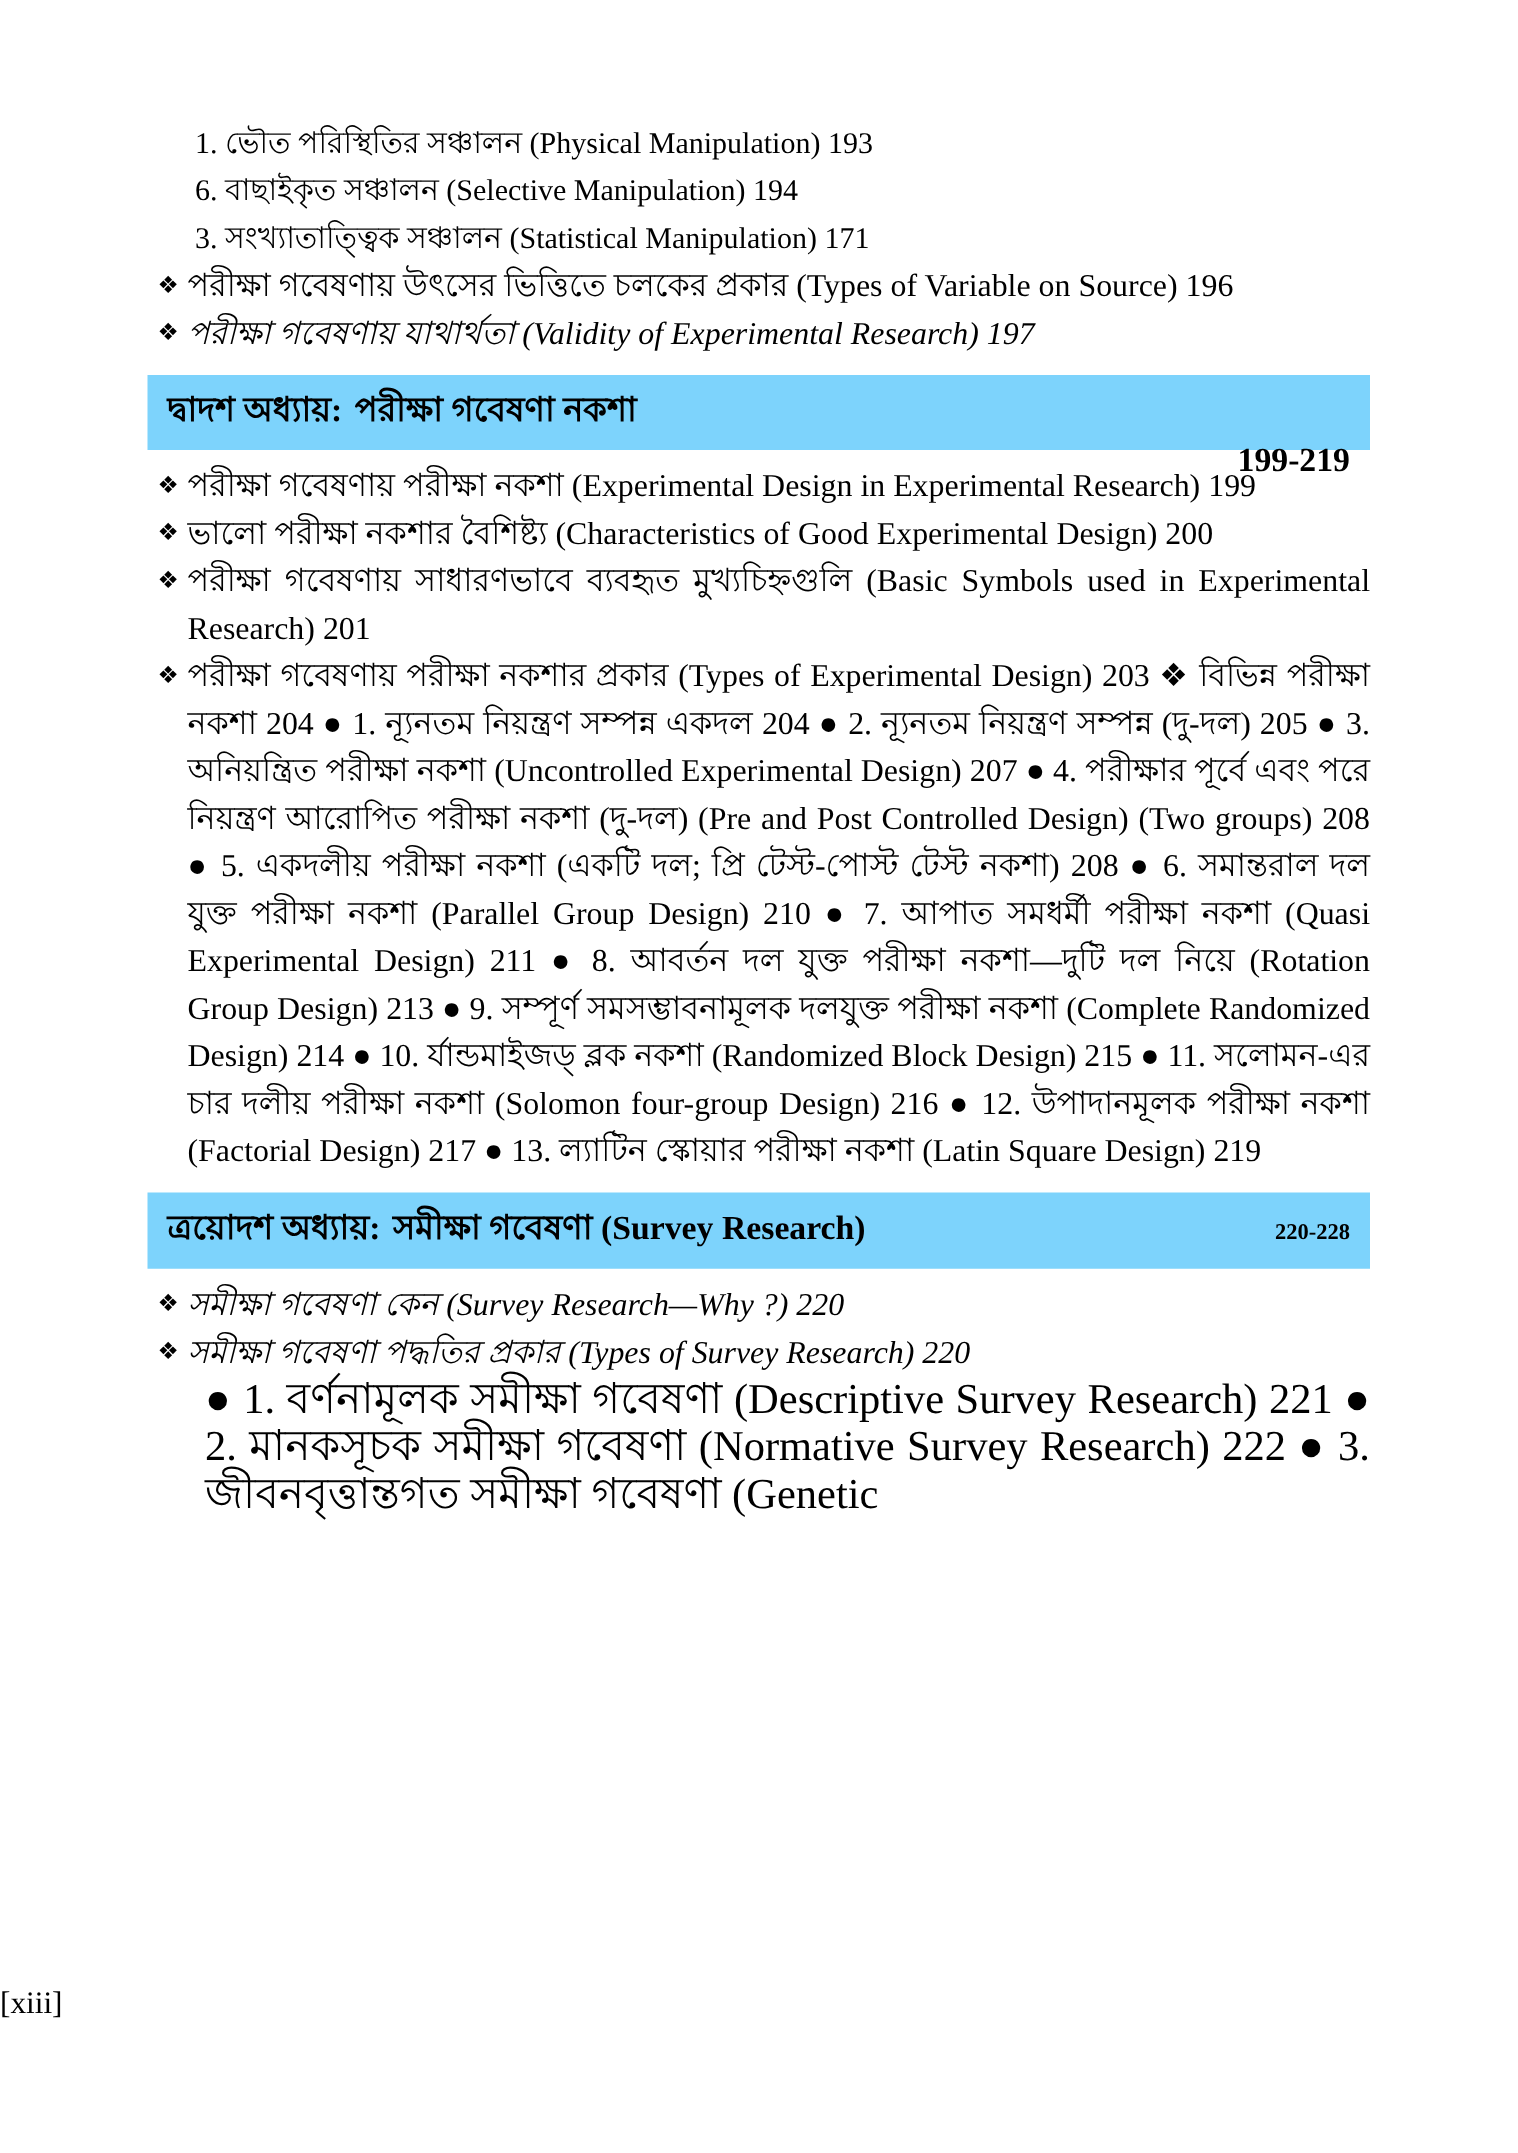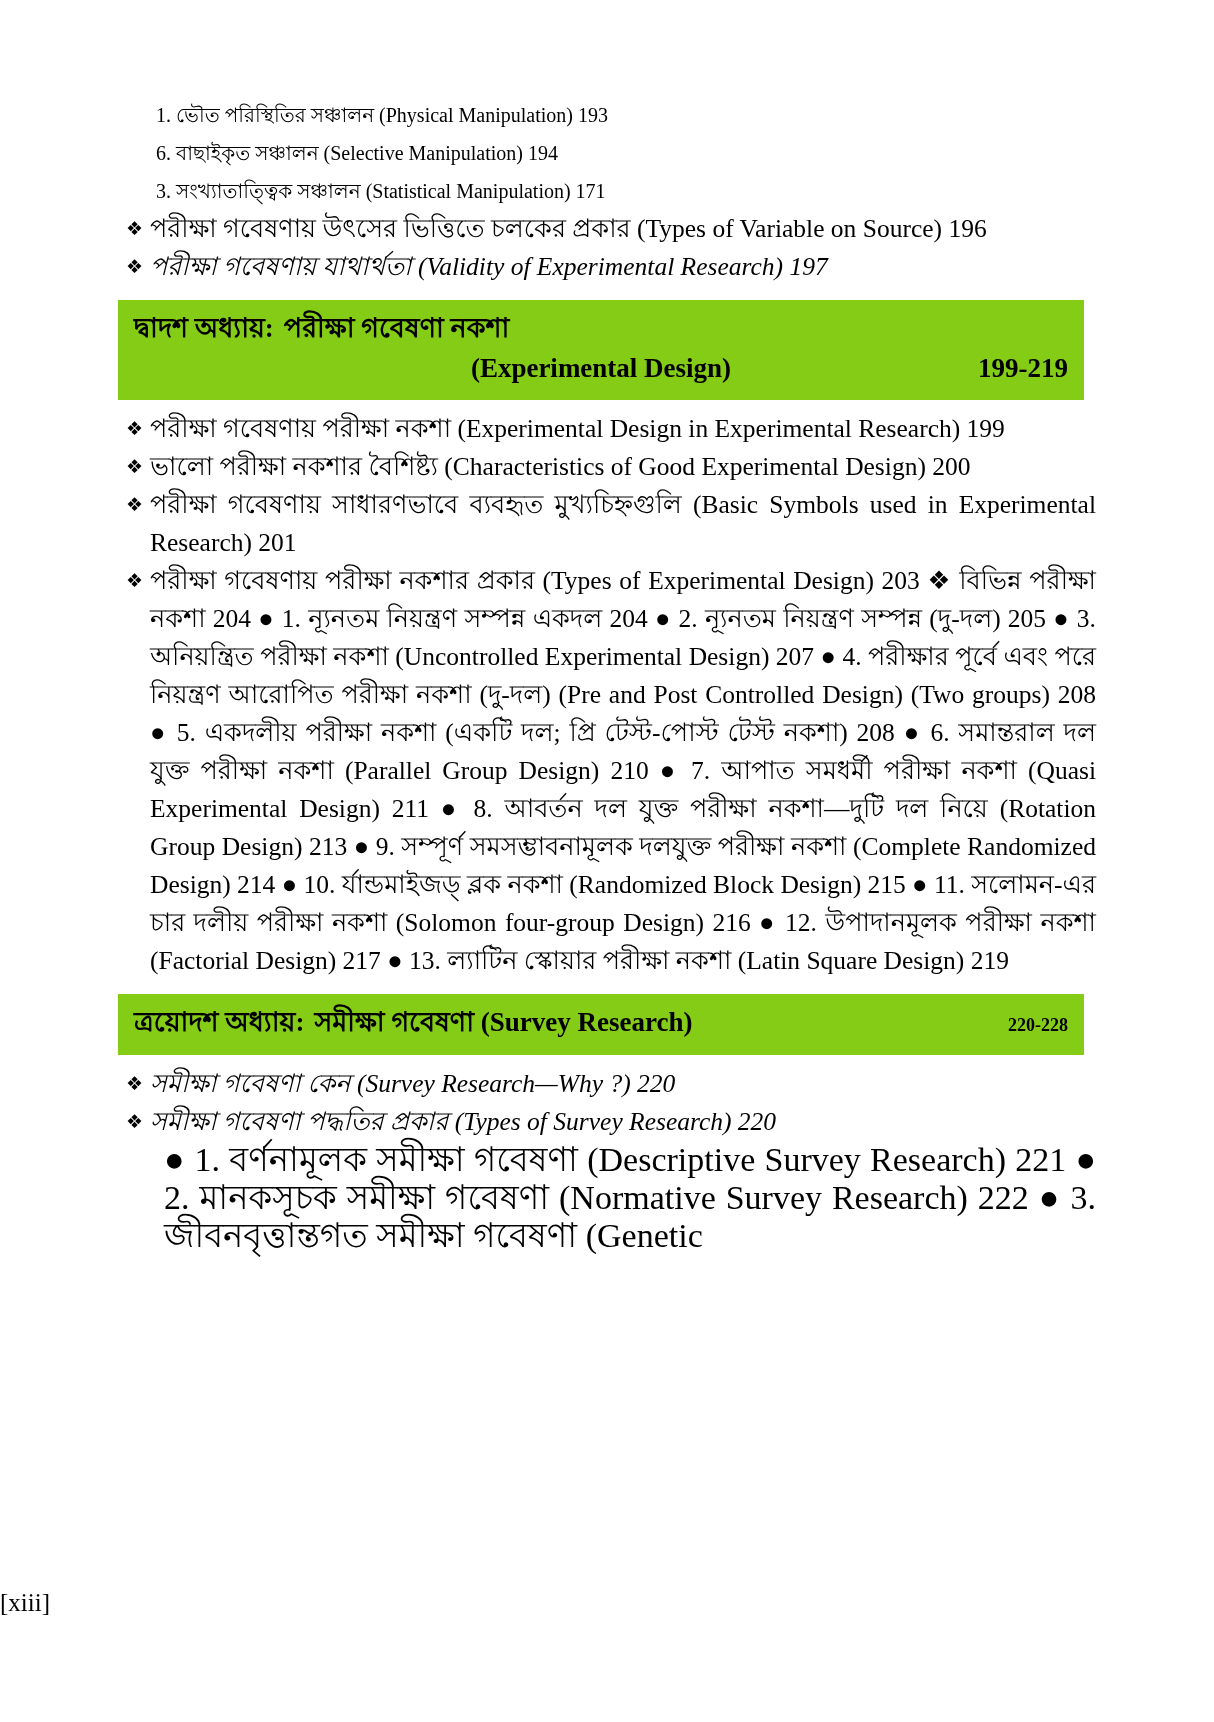--- a/index.html
+++ b/index.html
@@ -22,21 +22,21 @@
     box-sizing: border-box;
     padding: 96px 118px 0 118px;
   }
   
   .numbered-list {
     list-style: none;
     margin: 0;
     padding: 0;
   }
   .numbered-item {
-    font-size: 20px;
+    font-size: 24px;
     line-height: 38px;
     padding-left: 68px;
     text-indent: -30px;
     white-space: nowrap;
   }
   .bullet-row {
     display: flex;
     align-items: flex-start;
     font-size: 25.5px;
     line-height: 38px;
@@ -57,22 +57,22 @@
   }
   .bullet-text.nowrap { text-align: left; font-style: italic; }
   .para-block {
     font-size: 34px;
     line-height: 38px;
     text-align: justify;
     text-justify: inter-word;
   }
   
   .chapter-bar {
-    background: #84cc16;
-    margin: 14px 12px 10px 0;
+    background: #7dd3fc;
+    margin: 14px 0 10px 0;
     padding: 8px 16px 10px 16px;
     box-sizing: border-box;
     font-weight: bold;
   }
   .chapter-bar.two-line { padding-bottom: 12px; }
   .chapter-line {
     display: flex;
     align-items: baseline;
     font-size: 27px;
     line-height: 40px;
@@ -136,21 +136,20 @@
     <span class="diamond">❖</span>
     <span class="bullet-text nowrap">পরীক্ষা গবেষণায় যাথার্থতা (Validity of Experimental Research) 197</span>
   </div>
 
   <div class="chapter-bar two-line">
     <div class="chapter-line">
       <span class="ch-label">দ্বাদশ অধ্যায়:</span>
       <span class="ch-title">পরীক্ষা গবেষণা নকশা</span>
     </div>
     <div class="chapter-sub">
-      <span class="ch-sub-title">(Experimental Design)</span>
       <span class="ch-pages">199-219</span>
     </div>
   </div>
 
   <div class="bullet-row">
     <span class="diamond">❖</span>
     <span class="bullet-text">পরীক্ষা গবেষণায় পরীক্ষা নকশা (Experimental Design in Experimental Research) 199</span>
   </div>
   <div class="bullet-row">
     <span class="diamond">❖</span>

